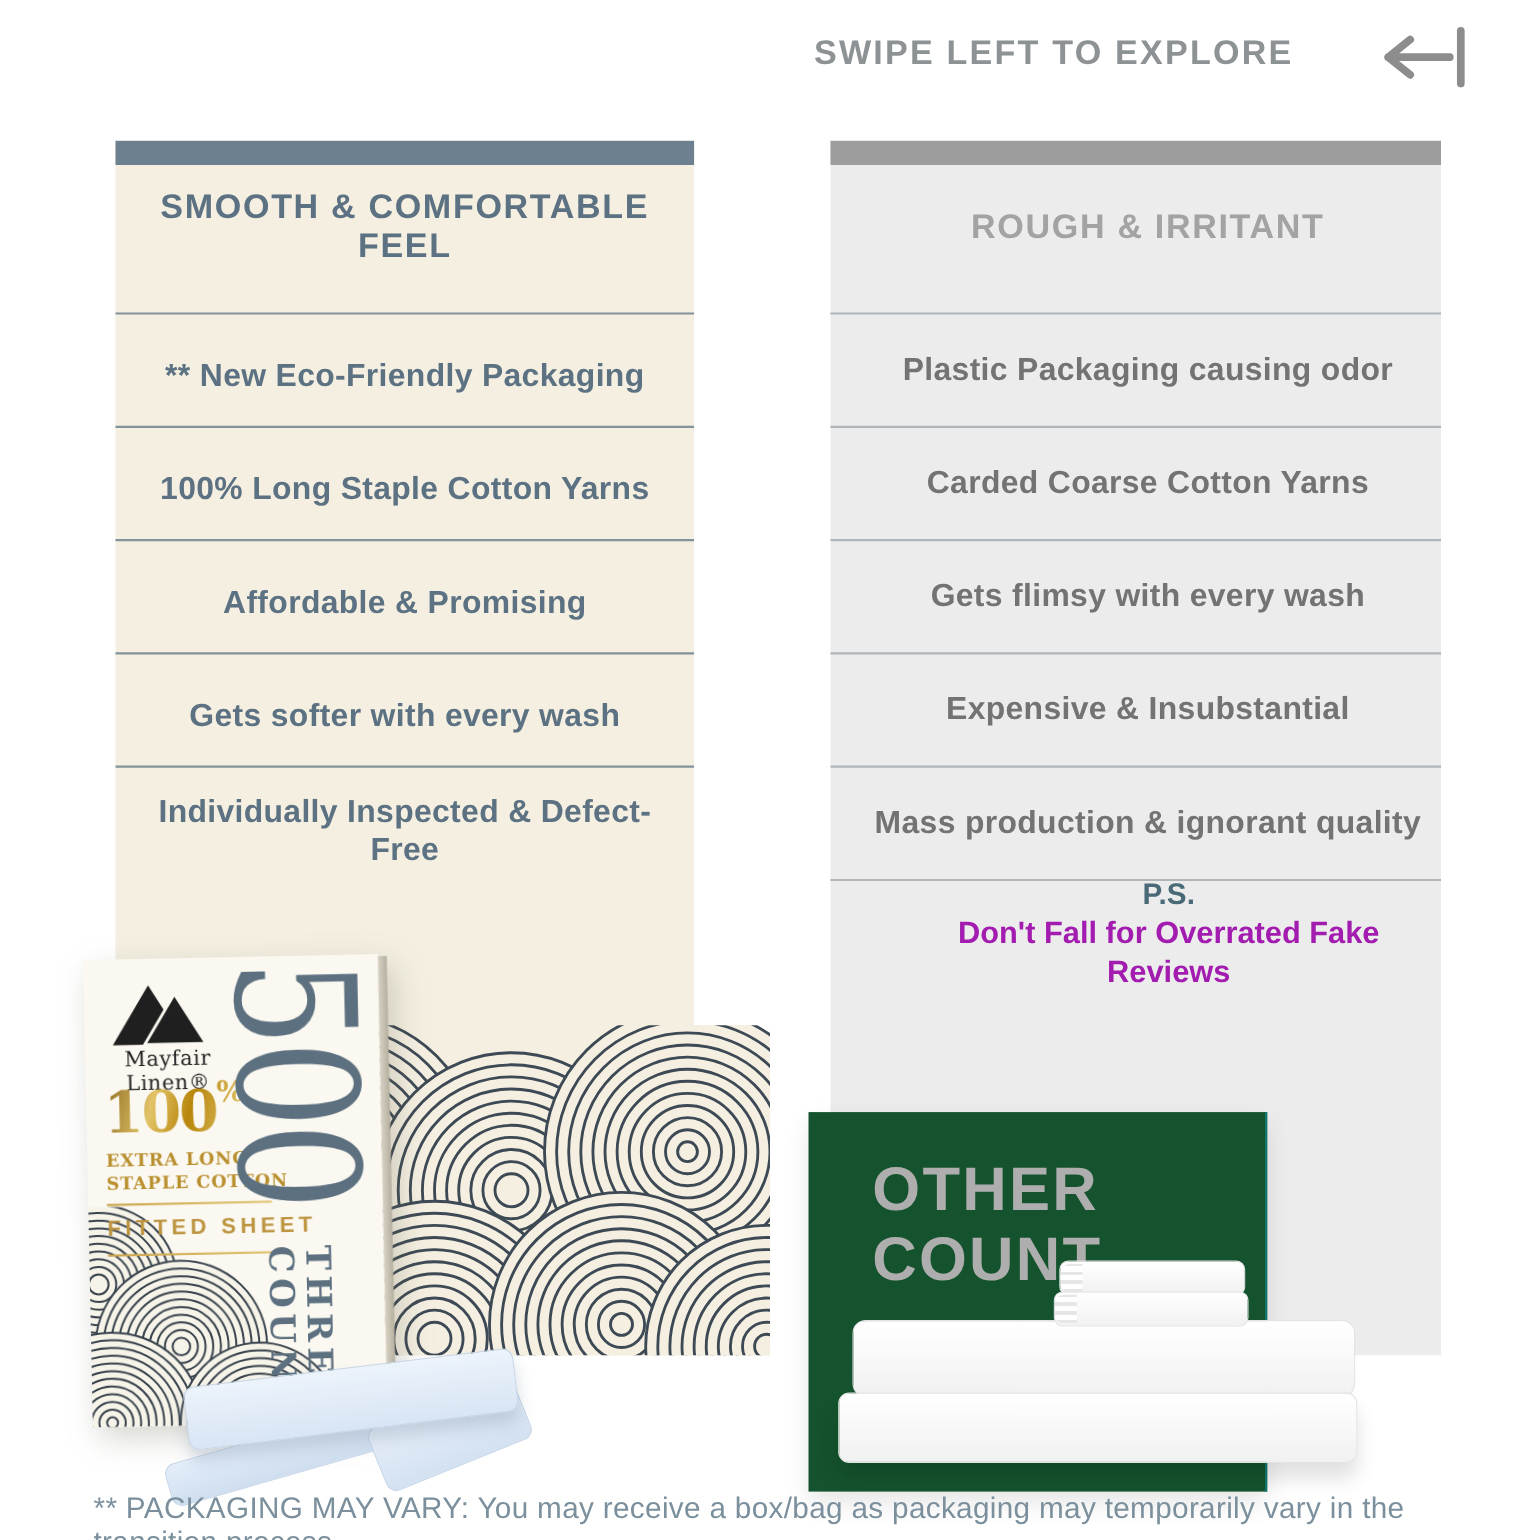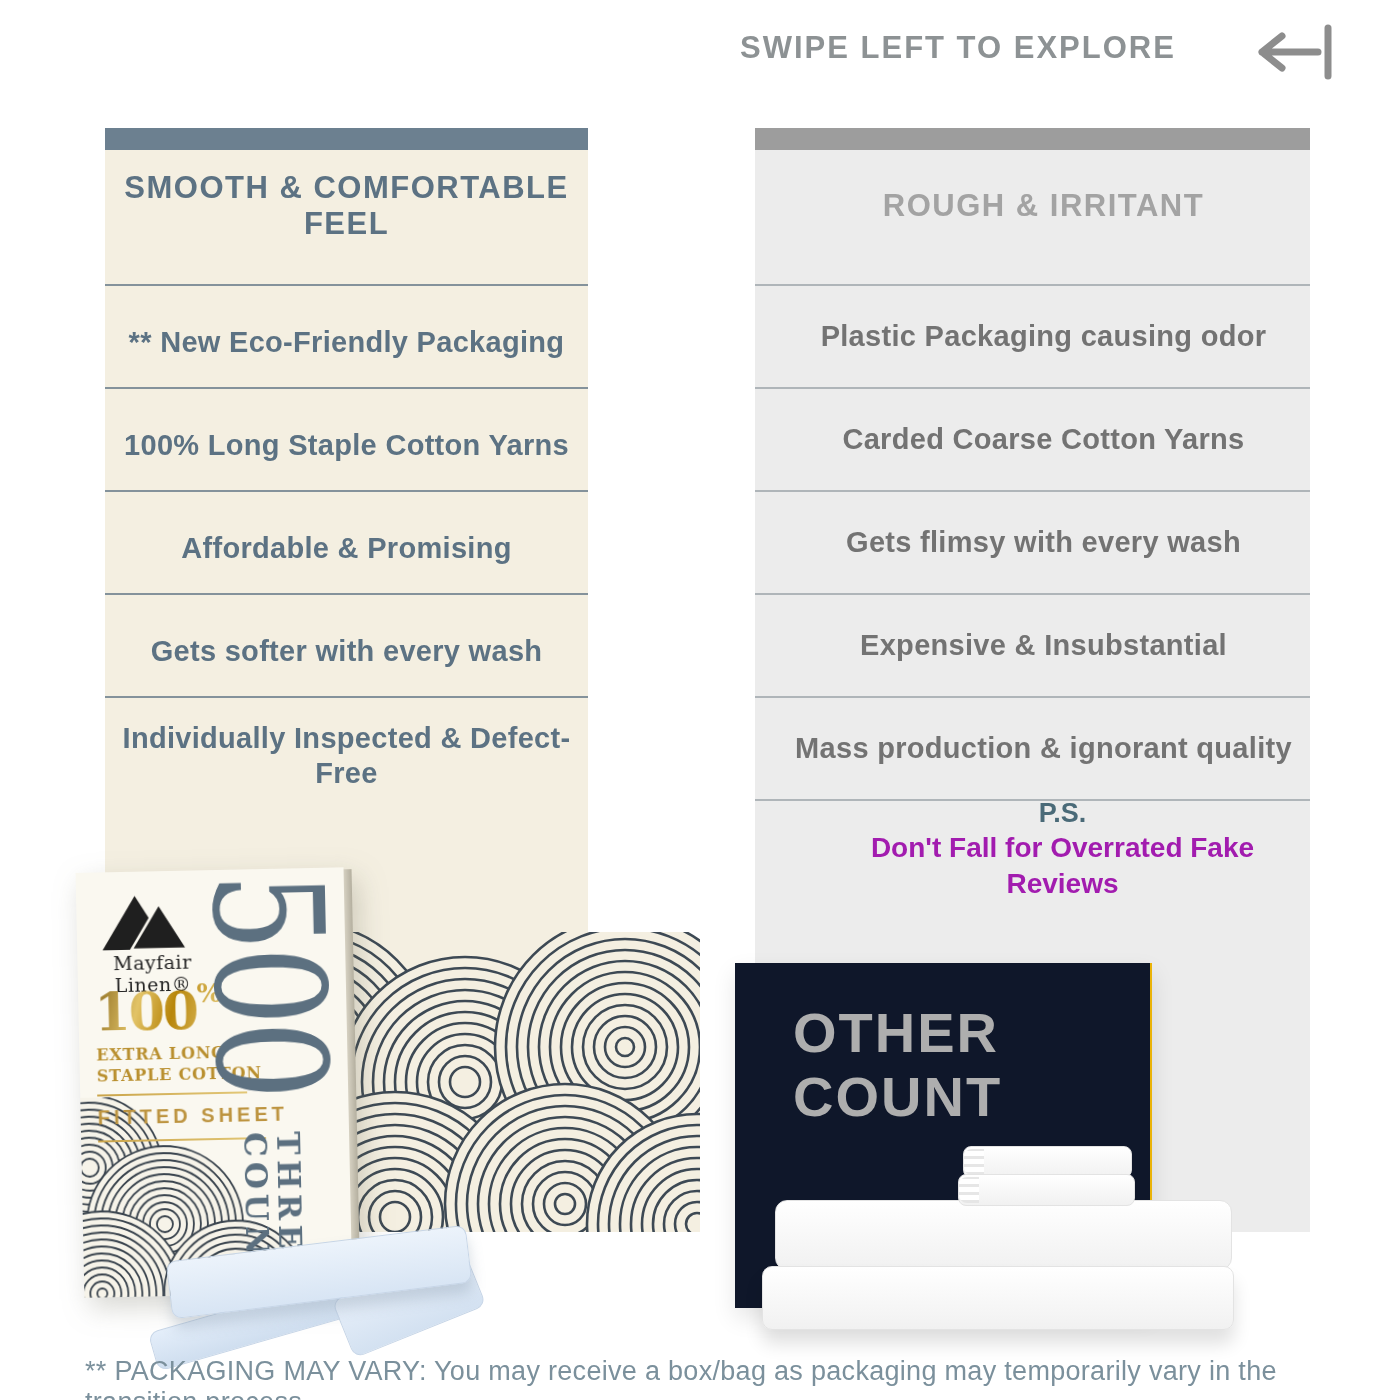--- a/index.html
+++ b/index.html
@@ -6,21 +6,21 @@
   .stage{position:relative;width:1400px;height:1400px;background:#ffffff;overflow:hidden;
          font-family:"Liberation Sans",sans-serif;}
 
   
   .swipe-hint{position:absolute;left:740px;top:30px;width:490px;
     font-size:31px;font-weight:bold;letter-spacing:2px;color:#8d9294;}
   .swipe-arrow{position:absolute;left:1248px;top:22px;}
 
   
   .panel{position:absolute;top:128px;height:1104px;}
-  .panel-left{left:105px;width:483px;background:#f4efe1;}
+  .panel-left{left:105px;width:526px;background:#f4efe1;}
   .panel-right{left:755px;width:555px;background:#ececec;}
   .panel-bar{position:absolute;left:0;top:0;width:100%;height:22px;}
   .panel-left .panel-bar{background:#6c8090;}
   .panel-right .panel-bar{background:#9d9d9d;}
 
   .band{display:flex;align-items:center;justify-content:center;text-align:center;
         box-sizing:border-box;padding:0 12px;}
   .band-header{height:158px;}
   .band-row{height:103px;}
   .panel-left .band{border-bottom:2px solid rgba(95,115,131,0.75);}
@@ -77,22 +77,22 @@
              background:linear-gradient(180deg,#ecf3fb,#d8e5f4);
              border:1px solid #c6d5e7;}
   .bs1{left:168px;top:1243px;width:300px;height:56px;transform:rotate(-7deg);
        box-shadow:0 10px 14px rgba(120,140,160,0.30);}
   .bs2{left:148px;top:1295px;width:268px;height:38px;transform:rotate(-16deg);
        background:linear-gradient(180deg,#e4eefa,#cfdeef);}
   .bs3{left:338px;top:1272px;width:140px;height:60px;transform:rotate(-22deg);
        background:linear-gradient(180deg,#e8f0fa,#d3e1f1);}
 
   
-  .ob-card{position:absolute;left:735px;top:963px;width:415px;height:345px;background:#0f172a;
-           border-right:2px solid #eab308;box-shadow:0 10px 22px rgba(0,0,0,0.10);}
+  .ob-card{position:absolute;left:735px;top:1011px;width:415px;height:345px;background:#14532d;
+           border-right:2px solid #0f766e;box-shadow:0 10px 22px rgba(0,0,0,0.10);}
   .ob-title{position:absolute;left:58px;top:38px;font-size:56px;font-weight:bold;
             color:#aeaeae;letter-spacing:2px;line-height:64px;}
   .whitesheet{position:absolute;background:linear-gradient(180deg,#ffffff,#f1f1f1);
               border:1px solid #e3e3e3;border-radius:10px;}
   .ws-bottom{left:762px;top:1266px;width:470px;height:62px;
              box-shadow:0 14px 18px rgba(0,0,0,0.12);}
   .ws-mid{left:775px;top:1200px;width:455px;height:68px;border-radius:12px;}
   .ws-pillow1{left:958px;top:1174px;width:175px;height:30px;border-radius:8px;}
   .ws-pillow2{left:963px;top:1146px;width:167px;height:30px;border-radius:8px;}
   .fold-stripes{position:absolute;left:0;top:2px;bottom:2px;width:20px;border-radius:8px 0 0 8px;

